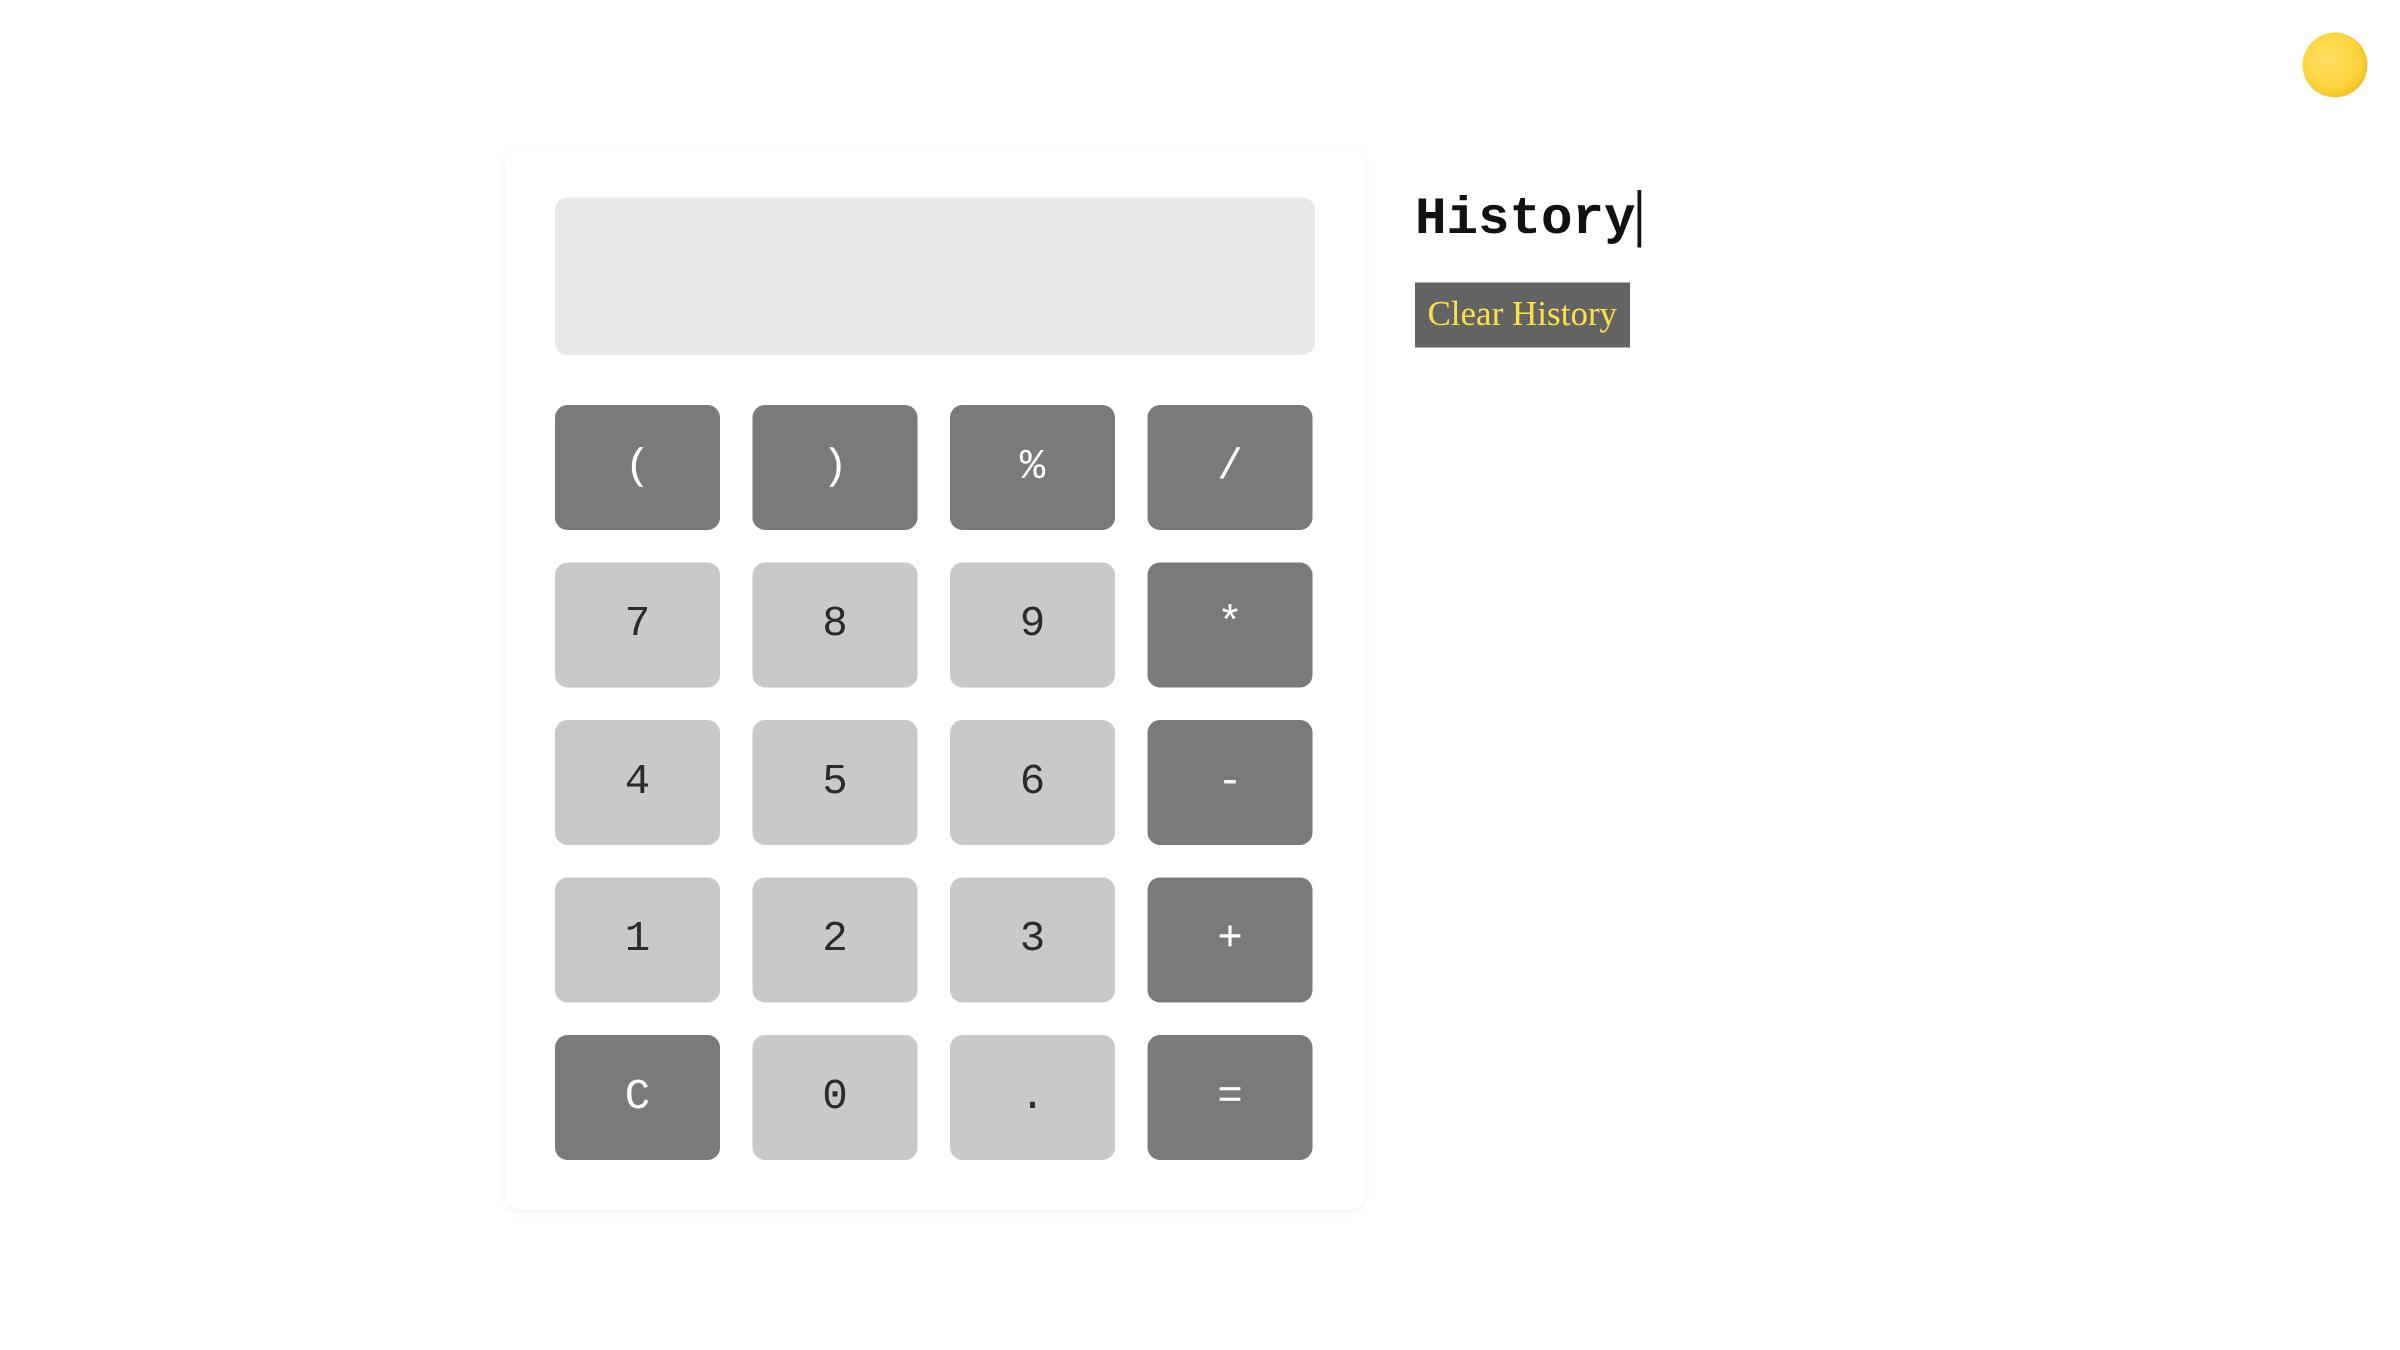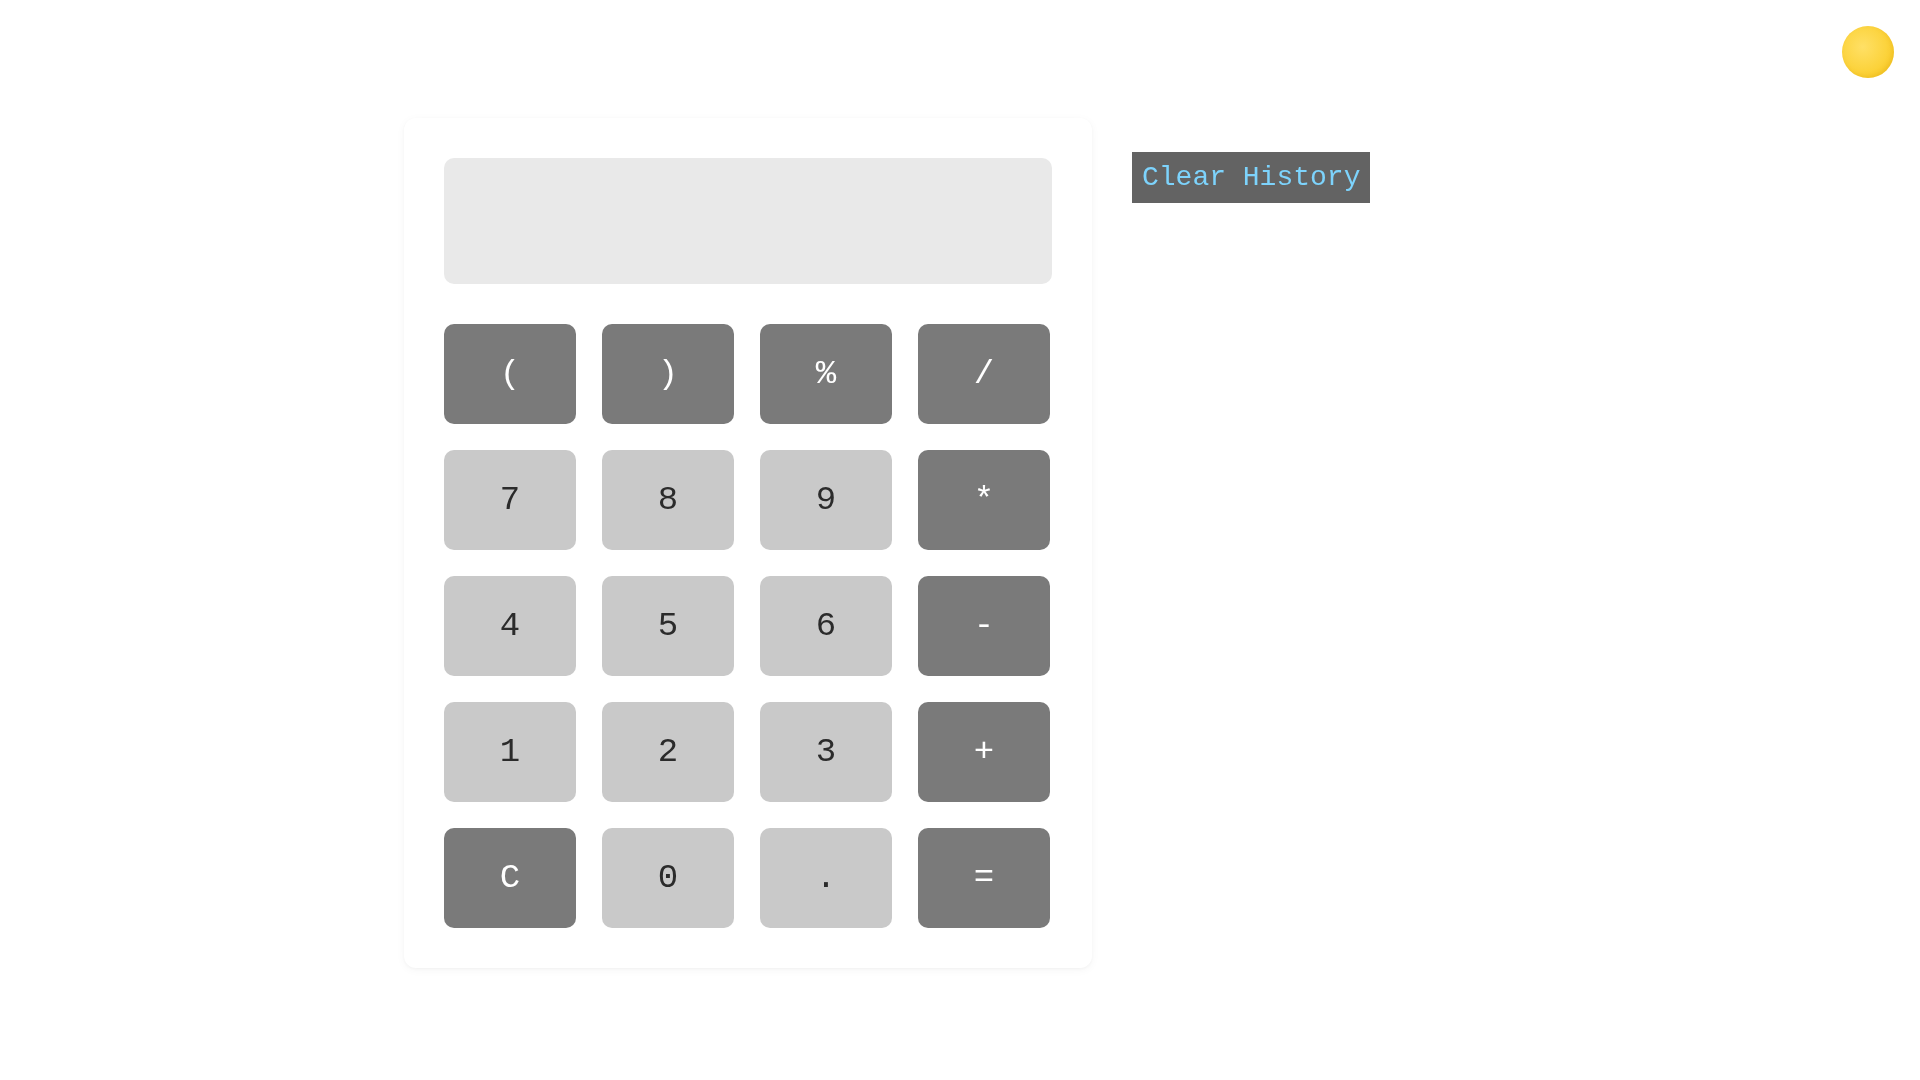--- a/index.html
+++ b/index.html
@@ -83,23 +83,23 @@
       color: #111;
       border-right: 3px solid #111;
       display: inline-block;
       padding-right: 2px;
       line-height: 1.1;
       margin-bottom: 28px;
     }
     .clear-history {
       display: inline-block;
       background: #636363;
-      color: #7dd3fc;
+      color: #fde047;
       font-size: 28px;
-      font-family: Liberation Mono, monospace;
+      font-family: Liberation Serif, serif;
       border: none;
       padding: 10px 10px;
       cursor: pointer;
     }
   </style>
 </head>
 <body>
 
 <div class="sun-badge"></div>
 
@@ -128,17 +128,18 @@
       <button class="key key-op">+</button>
 
       <button class="key key-op">C</button>
       <button class="key key-num">0</button>
       <button class="key key-num">.</button>
       <button class="key key-op">=</button>
     </div>
   </div>
 
   <div class="history-panel">
+    <h2 class="history-title">History</h2>
     <div>
       <button class="clear-history">Clear History</button>
     </div>
   </div>
 </div>
 
 </body></html>

